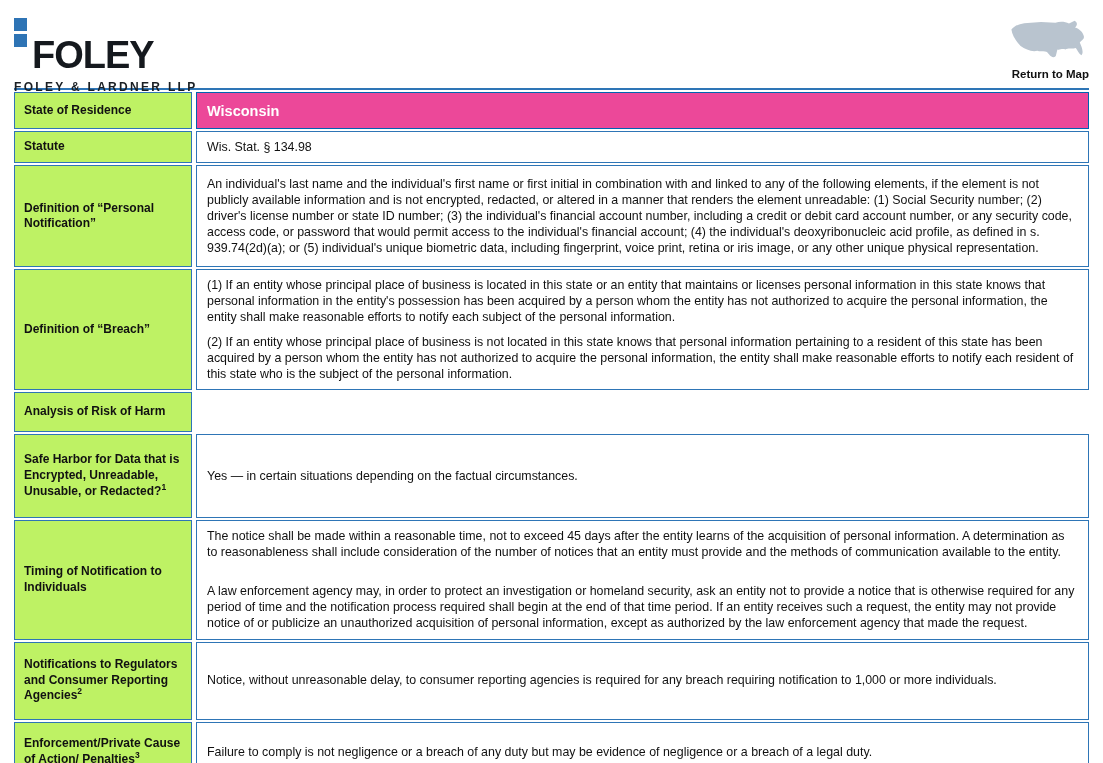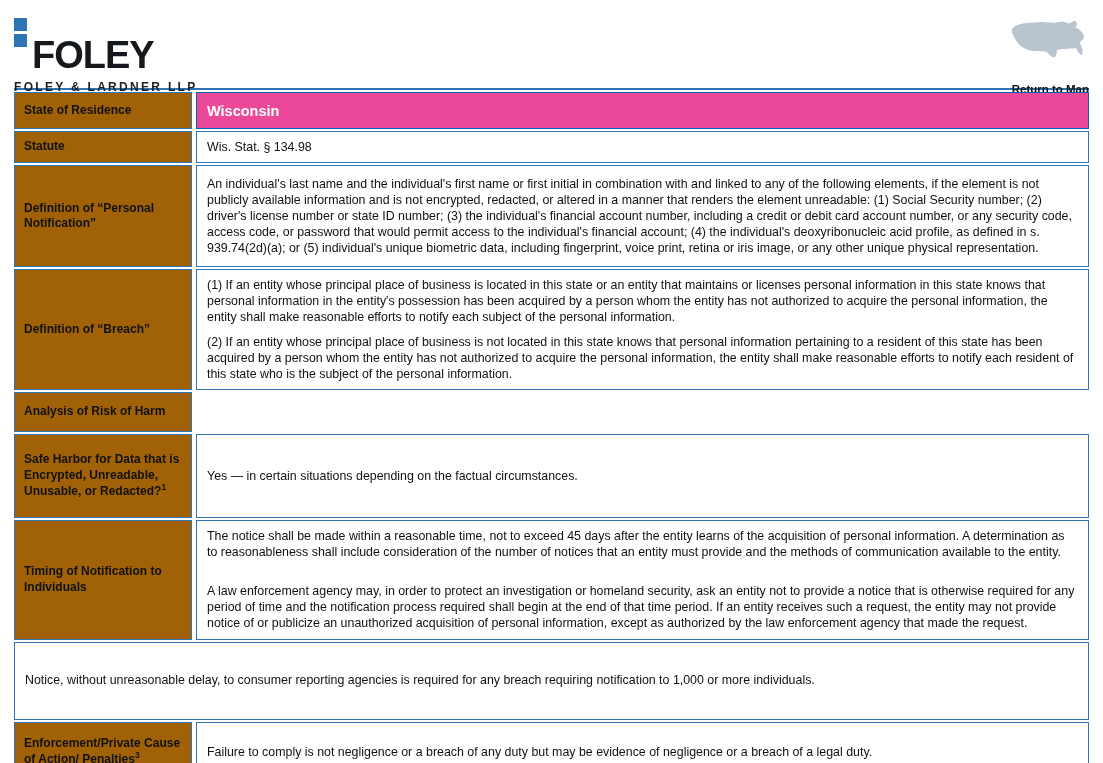--- a/index.html
+++ b/index.html
@@ -20,33 +20,33 @@
   .logo-word {
     font-size: 38px; font-weight: bold; letter-spacing: -1px;
     color: #15191e; line-height: 0.95; margin-top: 25px;
   }
   .logo-sub {
     font-size: 12px; font-weight: bold; letter-spacing: 2.3px;
     color: #1a1f24; margin-top: 7px;
   }
   .map-block { text-align: right; padding-top: 6px; }
   .map-icon-wrap { display: inline-block; cursor: pointer; }
-  .return-label { font-size: 11.5px; font-weight: bold; color: #111; margin-top: 15px; cursor: pointer; }
+  .return-label { font-size: 11.5px; font-weight: bold; color: #111; margin-top: 0; cursor: pointer; }
 
   
   .tbl { margin-top: 2px; }
   .top-rule { height: 2px; background: #2e75b6; }
   .row { display: flex; gap: 4px; margin-top: 2px; }
   .cell {
     border: 1px solid #2e75b6;
     box-sizing: border-box;
   }
   .cell-label {
     width: 178px; flex: 0 0 178px;
-    background: #a16207;
+    background: #bef264;
     font-size: 12px; font-weight: bold; color: #111;
     padding: 4px 8px 4px 9px;
     display: flex; align-items: center;
     line-height: 1.3;
   }
   .cell-label sup { font-size: 8.5px; line-height: 0; }
   .cell-content {
     flex: 1;
     background: #ffffff;
     font-size: 12.4px; color: #111;
@@ -160,20 +160,23 @@
 
     <div class="row r7">
       <div class="cell cell-label">Timing of Notification to Individuals</div>
       <div class="cell cell-content">
         <p>The notice shall be made within a reasonable time, not to exceed 45 days after the entity learns of the acquisition of personal information. A determination as to reasonableness shall include consideration of the number of notices that an entity must provide and the methods of communication available to the entity.</p>
         <p>A law enforcement agency may, in order to protect an investigation or homeland security, ask an entity not to provide a notice that is otherwise required for any period of time and the notification process required shall begin at the end of that time period. If an entity receives such a request, the entity may not provide notice of or publicize an unauthorized acquisition of personal information, except as authorized by the law enforcement agency that made the request.</p>
       </div>
     </div>
 
     <div class="row r8">
+      <div class="cell cell-label">
+        <span><span>Notifications to Regulators and Consumer Reporting Agencies</span><sup>2</sup></span>
+      </div>
       <div class="cell cell-content">
         <p>Notice, without unreasonable delay, to consumer reporting agencies is required for any breach requiring notification to 1,000 or more individuals.</p>
       </div>
     </div>
 
     <div class="row r9">
       <div class="cell cell-label">
         <span><span>Enforcement/Private Cause of Action/ Penalties</span><sup>3</sup></span>
       </div>
       <div class="cell cell-content">

